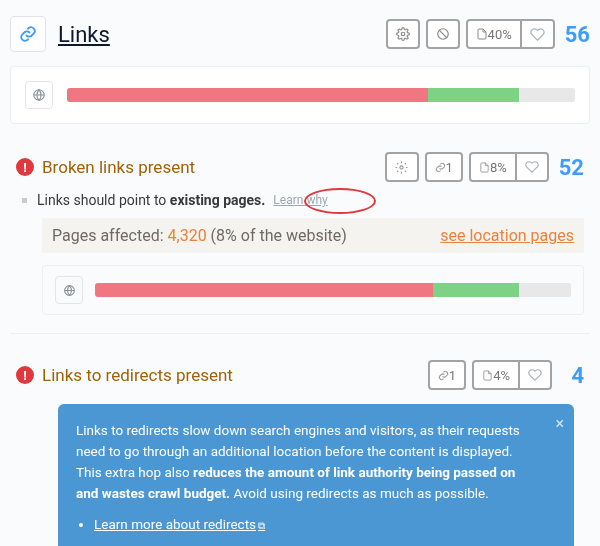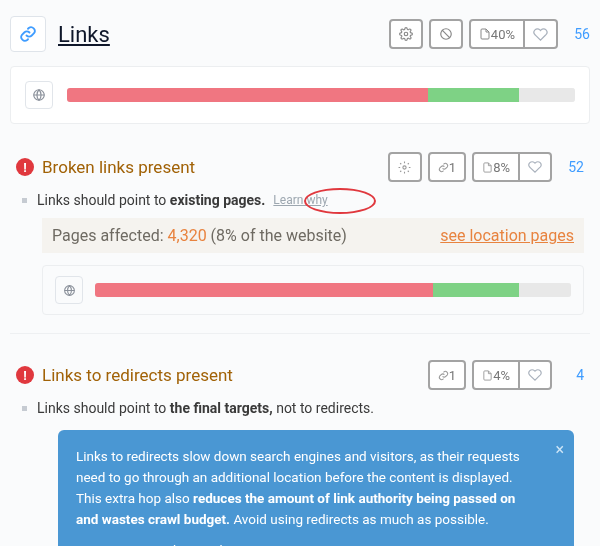--- a/index.html
+++ b/index.html
@@ -7,21 +7,21 @@
   .wrap { padding:10px 0 0 0; }
 
   .sec-head { display:flex; align-items:center; padding:6px 10px 6px 10px; }
   .icon-box { width:36px; height:36px; border:1px solid #dfe4ea; border-radius:4px; display:flex; align-items:center; justify-content:center; margin-right:12px; background:#fff; }
   .hdr-title { font-size:22px; color:#0f172a; flex:1;text-decoration:underline; }
   .btn-group { display:flex; gap:6px; align-items:center; }
   .btn { height:30px; border:2px solid #a3a3a3; border-radius:4px; background:#fff; display:inline-flex; align-items:center; justify-content:center; padding:0 8px; color:#777; font-size:13px; cursor:pointer; }
   .btn.split-r { border-top-left-radius:0; border-bottom-left-radius:0; border-left:none; }
   .btn.split-l { border-top-right-radius:0; border-bottom-right-radius:0; }
   .btn.narrow { width:34px; padding:0; }
-  .score { color:#3f9cff; font-size:14px; font-weight:400; padding-left:4px; min-width:26px; text-align:right; }
+  .score { color:#3f9cff; font-size:22px; font-weight:700; padding-left:4px; min-width:26px; text-align:right; }
 
   .bar-card { margin:8px 10px 18px 10px; border:1px solid #eceef0; border-radius:4px; background:#fff; padding:14px 14px; display:flex; align-items:center; gap:14px; }
   .globe-sm { width:28px; height:28px; border:1px solid #e1e5ea; border-radius:4px; display:flex; align-items:center; justify-content:center; color:#888; }
   .hbar { flex:1; height:14px; background:#f0f0f0; border-radius:3px; overflow:hidden; display:flex; }
   .hbar .red { background:#f07681; }
   .hbar .green { background:#7ed285; }
   .hbar .grey { background:#e8e8e8; }
 
   .issue { margin:0 10px 16px 10px; border-bottom:1px solid #eef0f2; padding:10px 6px 18px 6px; }
   .issue:last-child { border-bottom:none; }
@@ -186,24 +186,20 @@
             </div>
           <div class="btn split-r">
               <svg width="14" height="14" viewBox="0 0 24 24" fill="none" stroke="#aab2bd" stroke-width="2">
                 <path d="M20.8 4.6a5.5 5.5 0 0 0-7.8 0L12 5.6l-1-1a5.5 5.5 0 0 0-7.8 7.8l1 1L12 21l7.8-7.8 1-1a5.5 5.5 0 0 0 0-7.6z"></path>
               </svg>
             </div>
         </div>
         <div class="score">4</div>
       </div>
     </div>
-    <div class="issue-sub">
-      <span class="dot"></span>
-      <span><span>Links should point to </span><b>the final targets,</b><span> not to redirects.</span></span>
-    </div>
 
     <div class="info-box">
       <div class="close">×</div>
       <span>Links to redirects slow down search engines and visitors, as their requests need to go through an additional location before the content is displayed. This extra hop also </span><b>reduces the amount of link authority being passed on and wastes crawl budget.</b><span> Avoid using redirects as much as possible.</span>
       <ul>
         <li><a href="#"><span>Learn more about redirects</span><span class="ext">⧉</span></a></li>
 
       </ul>
       
     </div>

